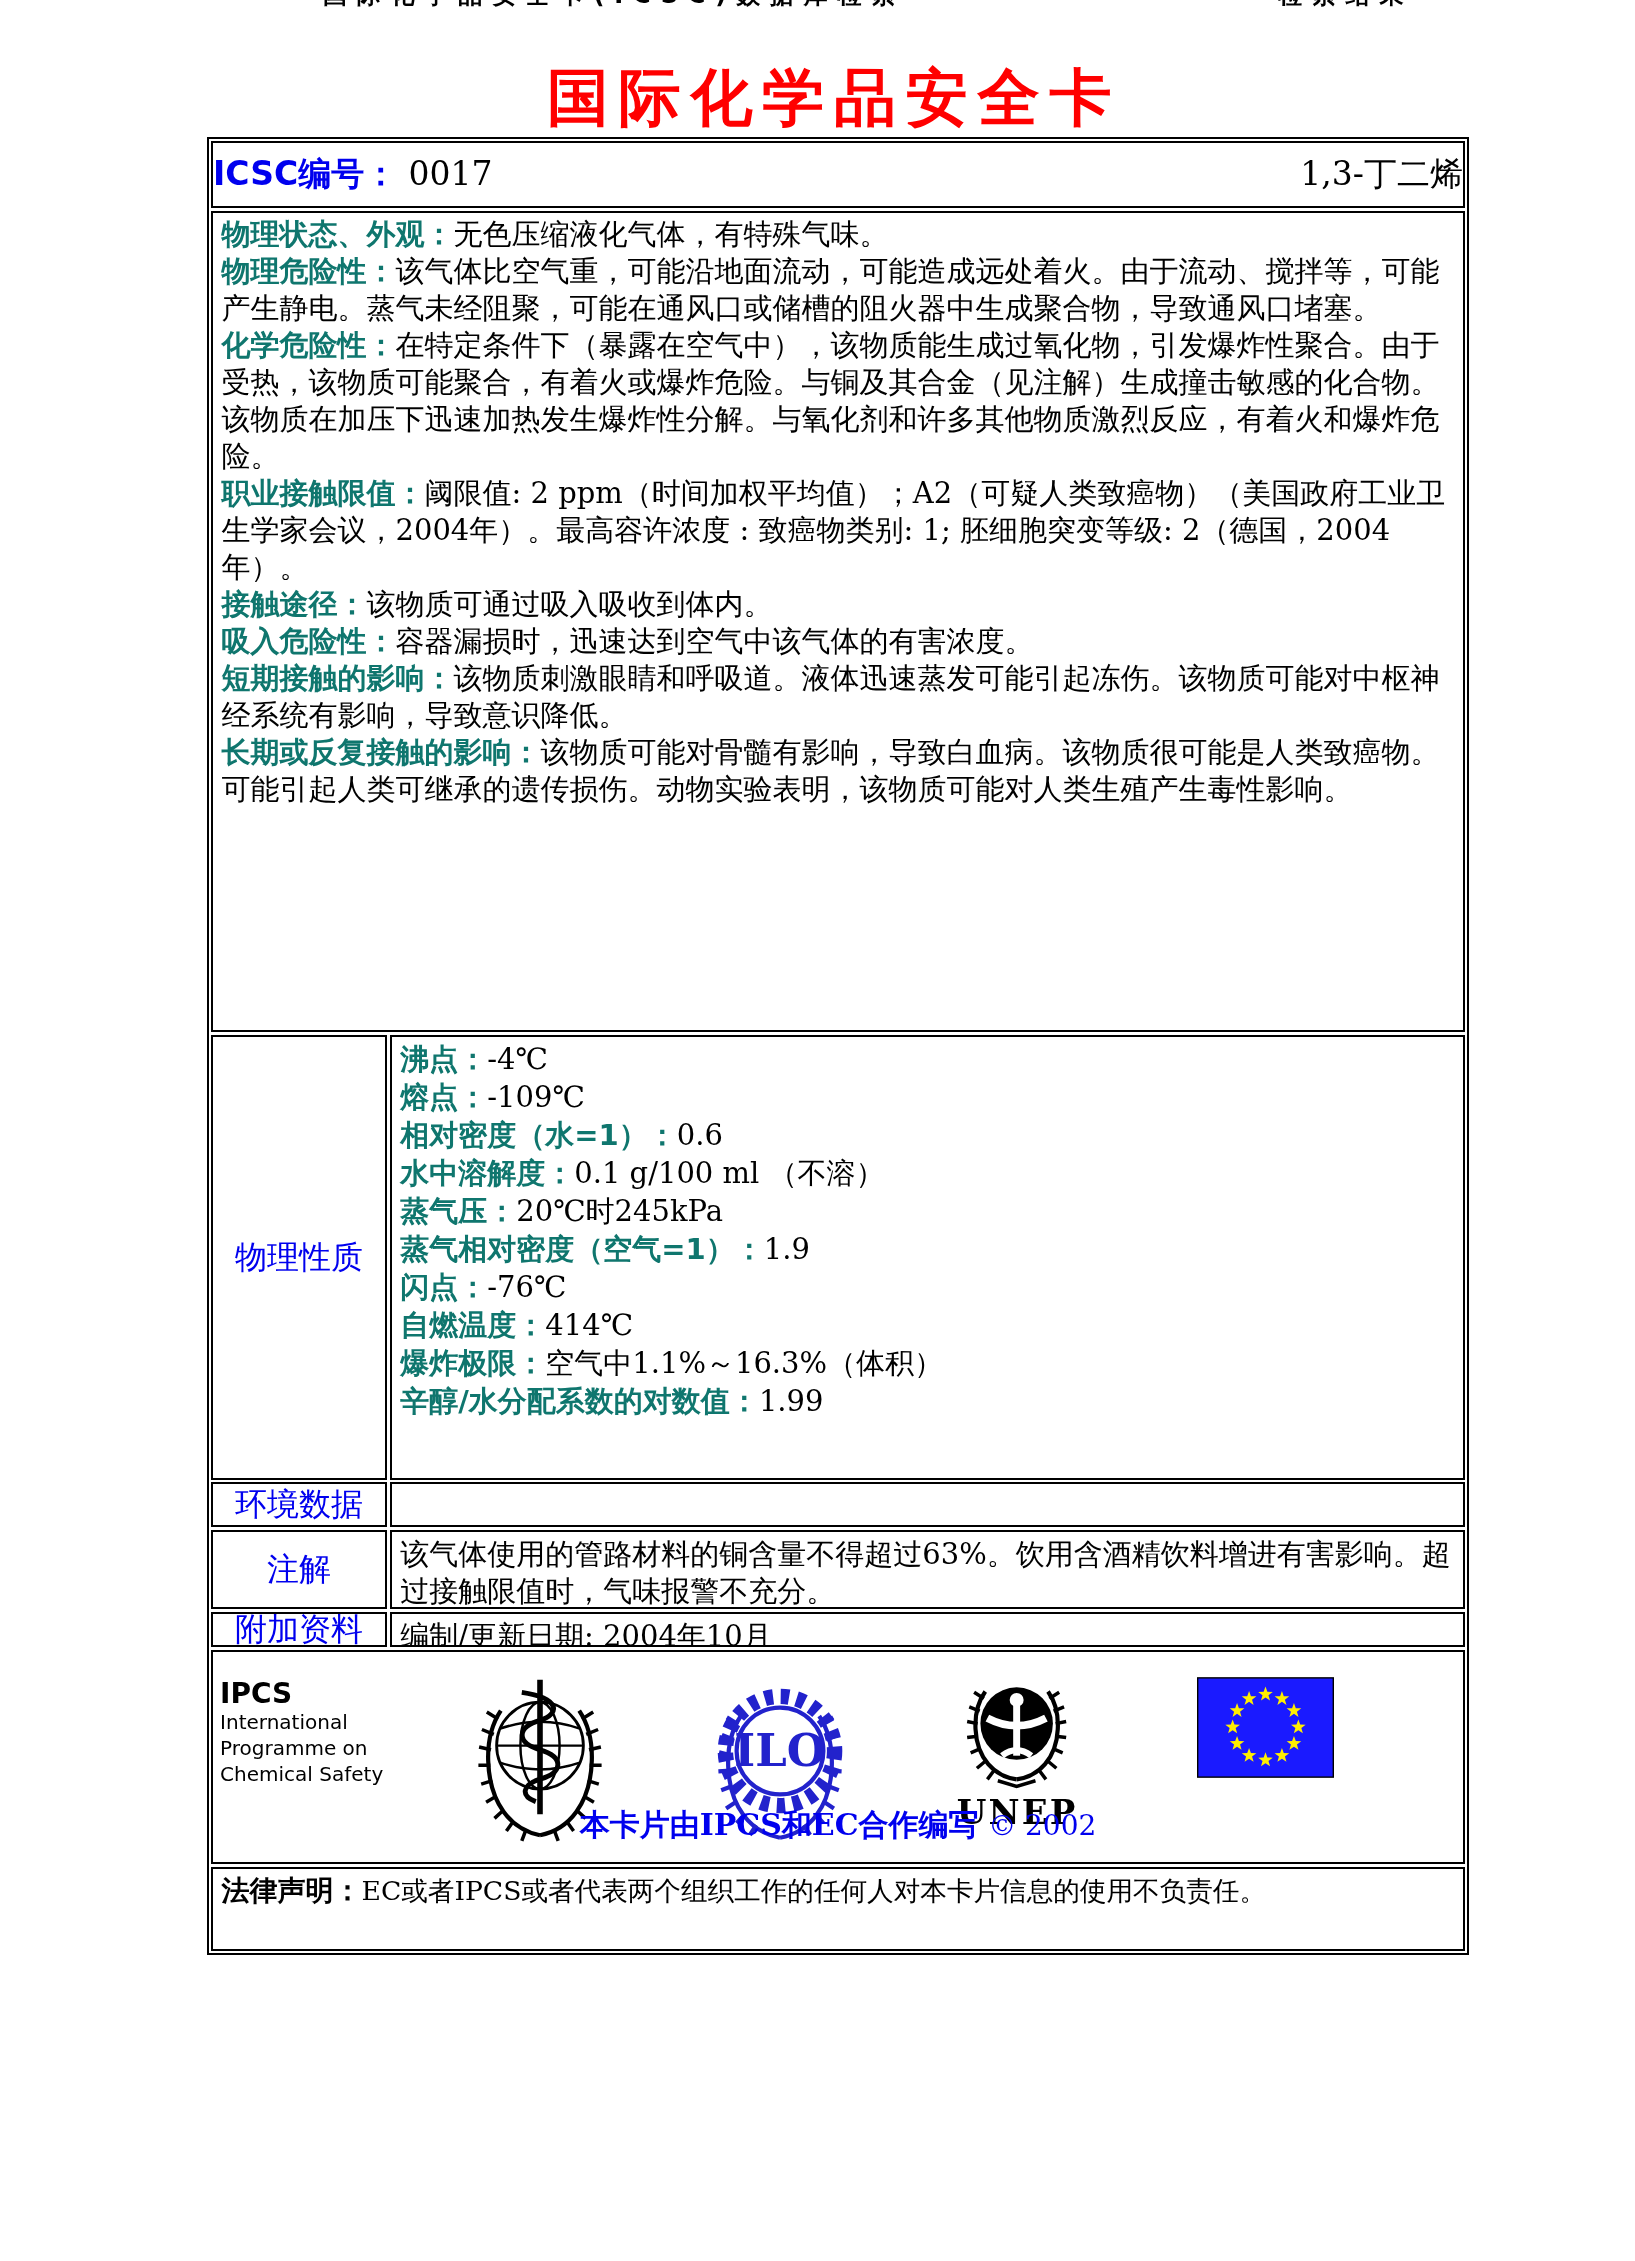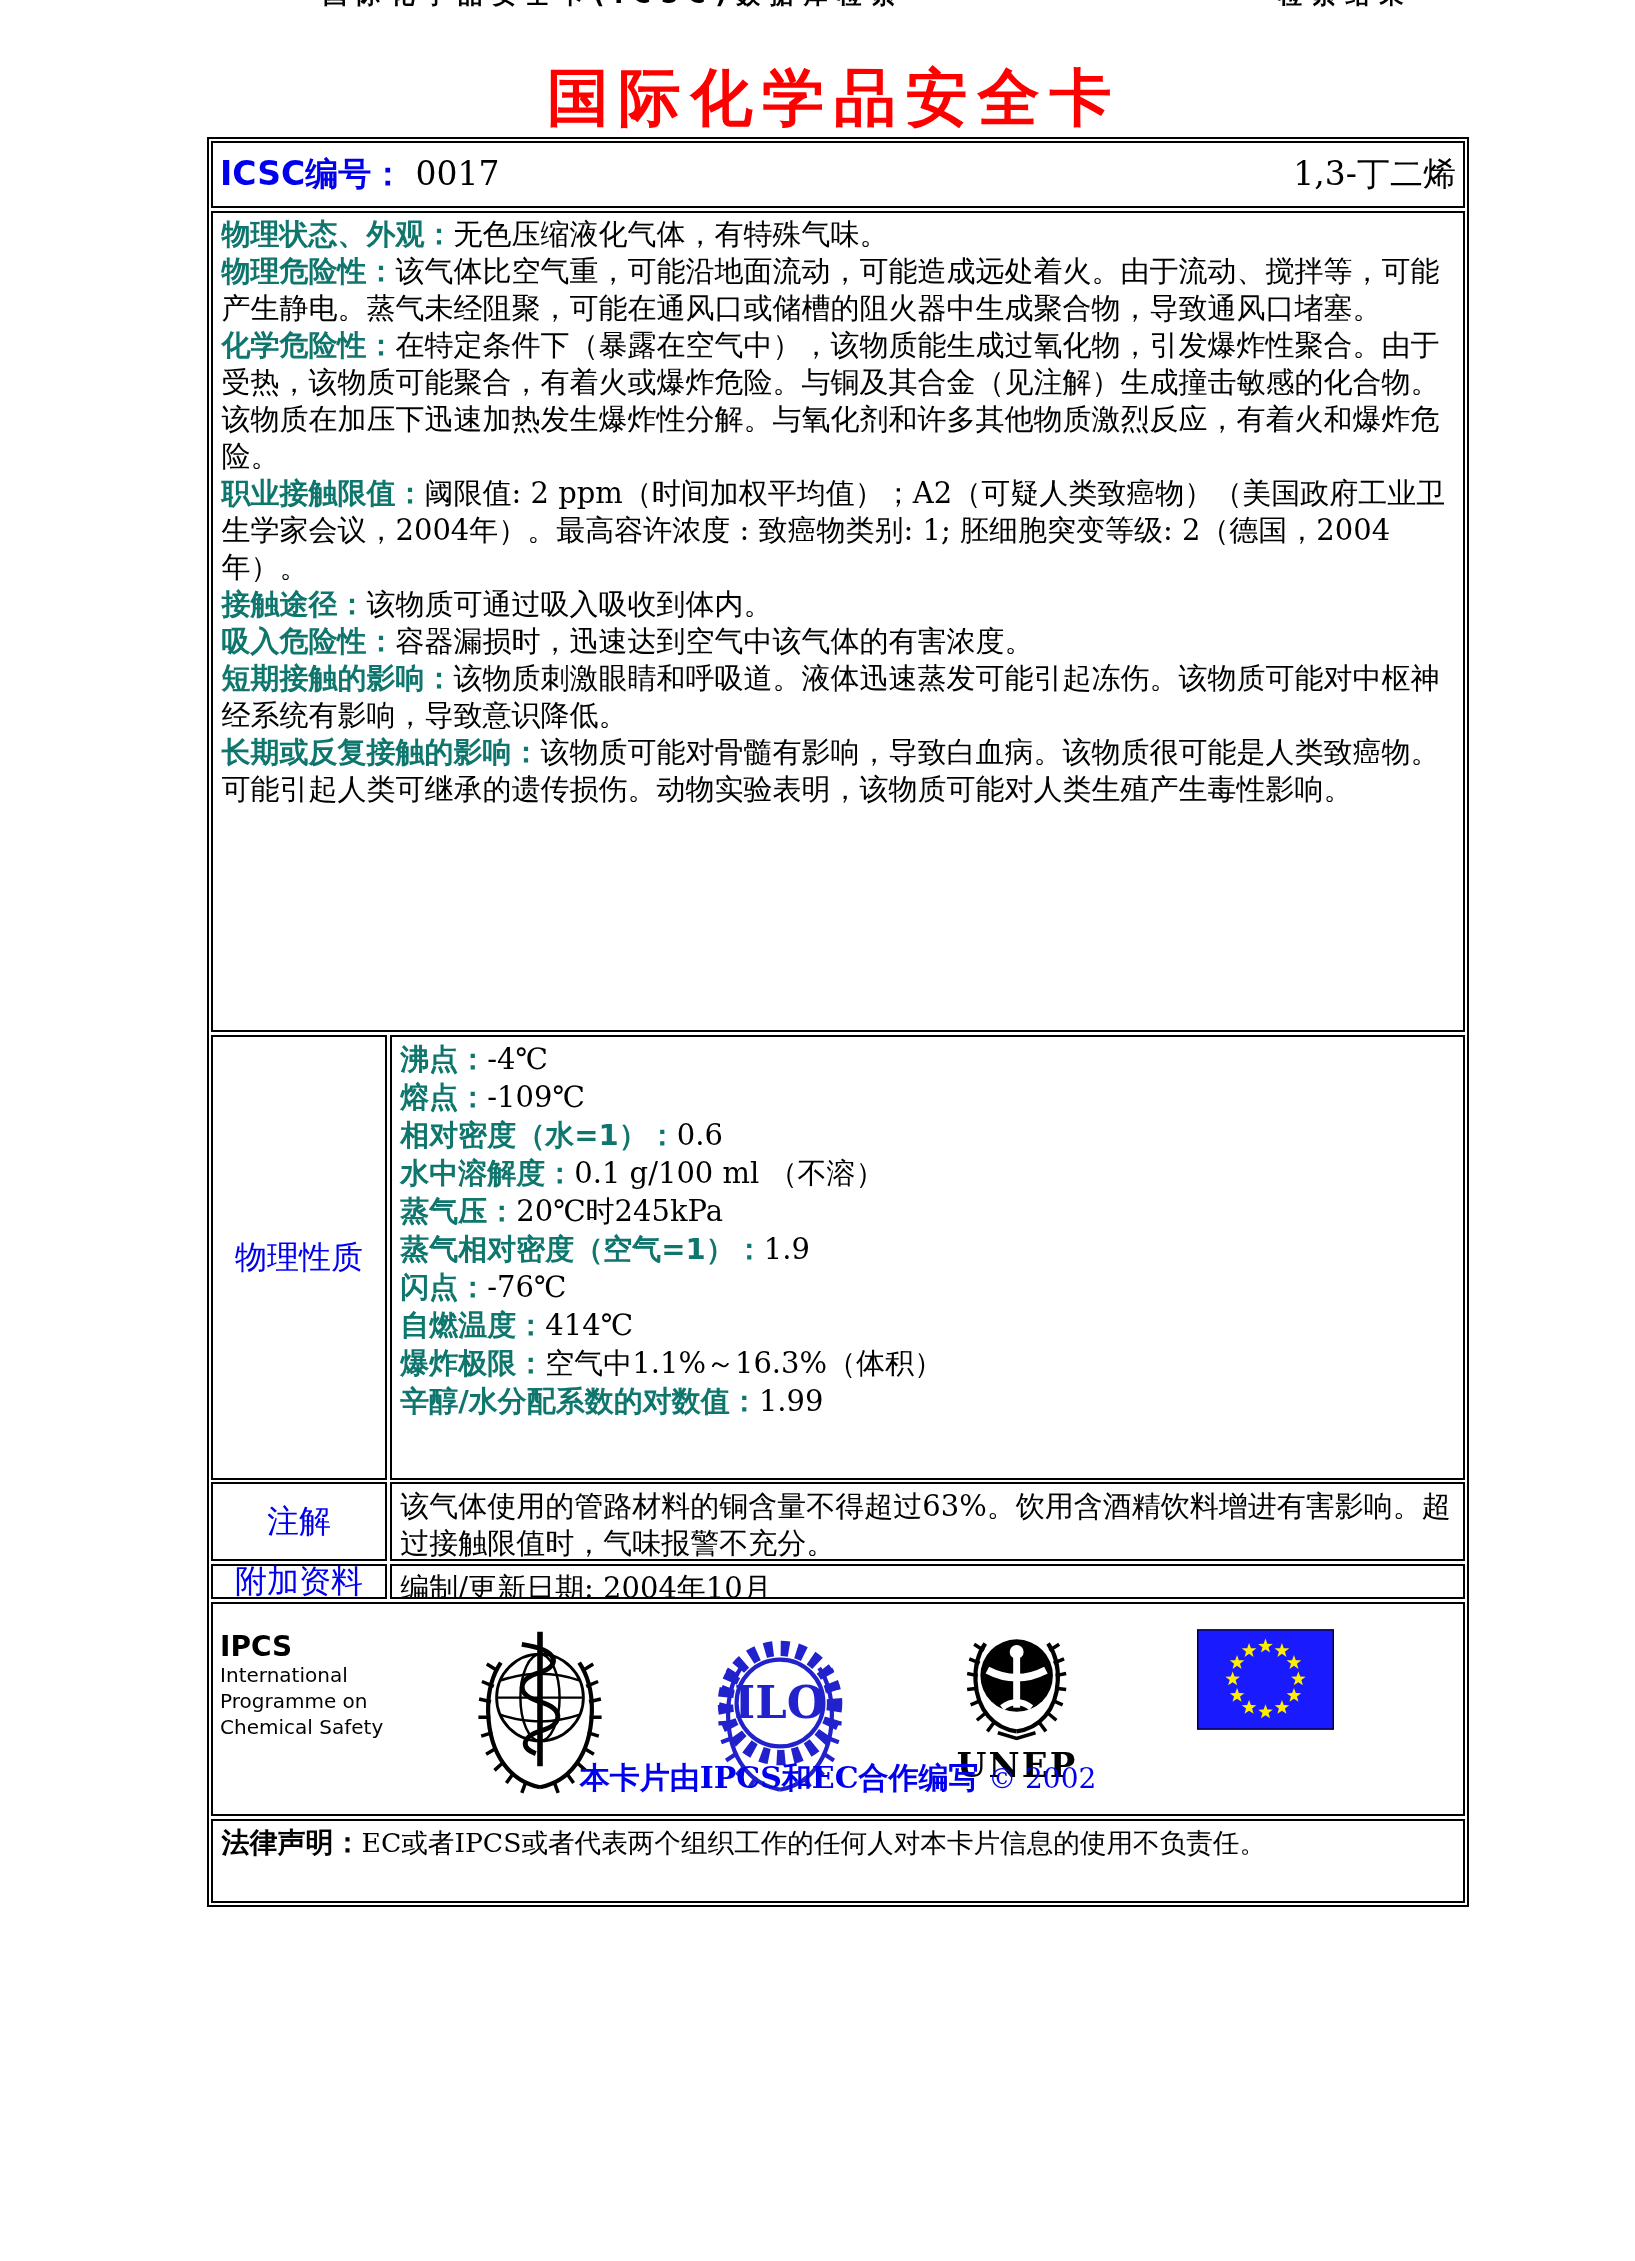--- a/index.html
+++ b/index.html
@@ -37,21 +37,21 @@
   .content-cell{flex:1;padding:3.5px 8.4px;font-size:29px;line-height:37px;}
   .r-header{height:67px;}
   .r-important{height:821px;}
   .r-physical{height:445px;}
   .r-env{height:45px;}
   .r-notes{height:79px;}
   .r-additional{height:35px;}
   .r-logos{height:214px;border-radius:13px;}
   .r-legal{height:84px;}
 
-  .header-cell{flex:1;display:flex;align-items:center;justify-content:space-between;padding:0 7px;}
+  .header-cell{flex:1;display:flex;align-items:center;justify-content:space-between;padding:0 0;}
   .hdr-label{color:#0000ee;font-family:"DejaVu Sans","Liberation Sans",sans-serif;font-weight:bold;font-size:33px;}
   .hdr-num{font-size:33px;margin-left:11.2px;}
   .hdr-name{font-size:33px;}
 
   p.para{margin:0;}
   .blbl{color:#0f766e;font-family:"DejaVu Sans","Liberation Sans",sans-serif;font-weight:bold;}
   .phys p{margin:0;line-height:38px;}
 
   .legal-cell{flex:1;padding:5.6px 8.4px;font-size:26.6px;line-height:34px;}
   .legal-lbl{color:#000;font-family:"DejaVu Sans","Liberation Sans",sans-serif;font-weight:bold;font-size:28px;}
@@ -116,20 +116,24 @@
       <p><span class="blbl">水中溶解度：</span><span>0.1 g/100 ml （不溶）</span></p>
       <p><span class="blbl">蒸气压：</span><span>20℃时245kPa</span></p>
       <p><span class="blbl">蒸气相对密度（空气=1）：</span><span>1.9</span></p>
       <p><span class="blbl">闪点：</span><span>-76℃</span></p>
       <p><span class="blbl">自燃温度：</span><span>414℃</span></p>
       <p><span class="blbl">爆炸极限：</span><span>空气中1.1%～16.3%（体积）</span></p>
       <p><span class="blbl">辛醇/水分配系数的对数值：</span><span>1.99</span></p>
     </div>
   </div>
 
+  <div class="row r-env">
+    <div class="cell label-cell">环境数据</div>
+    <div class="cell content-cell"></div>
+  </div>
 
   <div class="row r-notes">
     <div class="cell label-cell">注解</div>
     <div class="cell content-cell">该气体使用的管路材料的铜含量不得超过63%。饮用含酒精饮料增进有害影响。超过接触限值时，气味报警不充分。</div>
   </div>
 
   <div class="row r-additional">
     <div class="cell label-cell">附加资料</div>
     <div class="cell content-cell">编制/更新日期: 2004年10月</div>
   </div>

